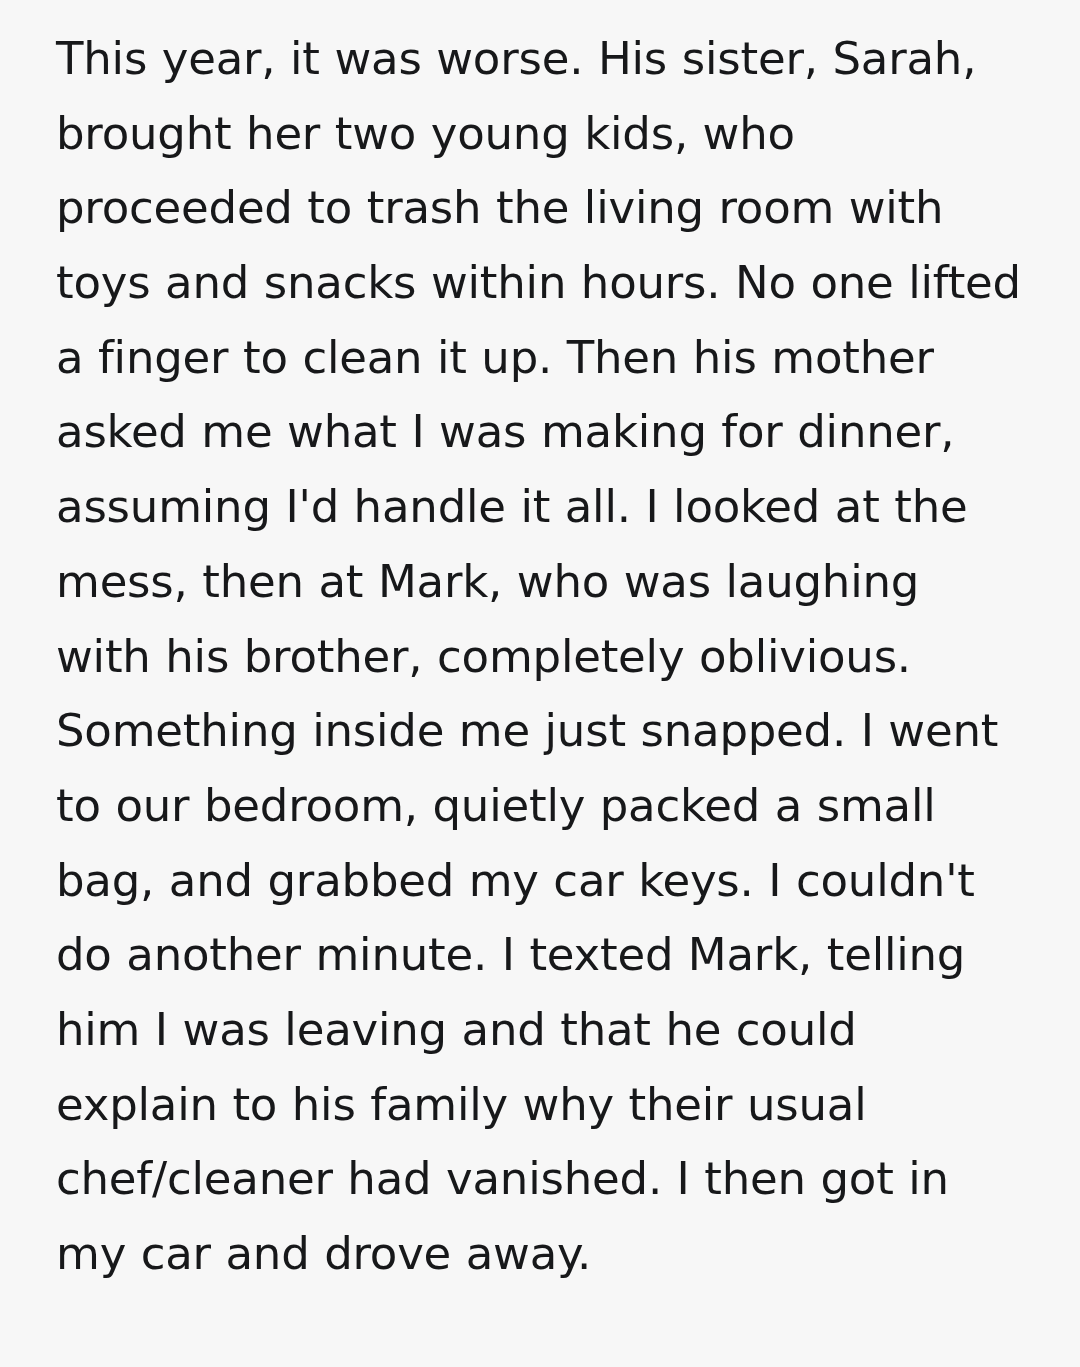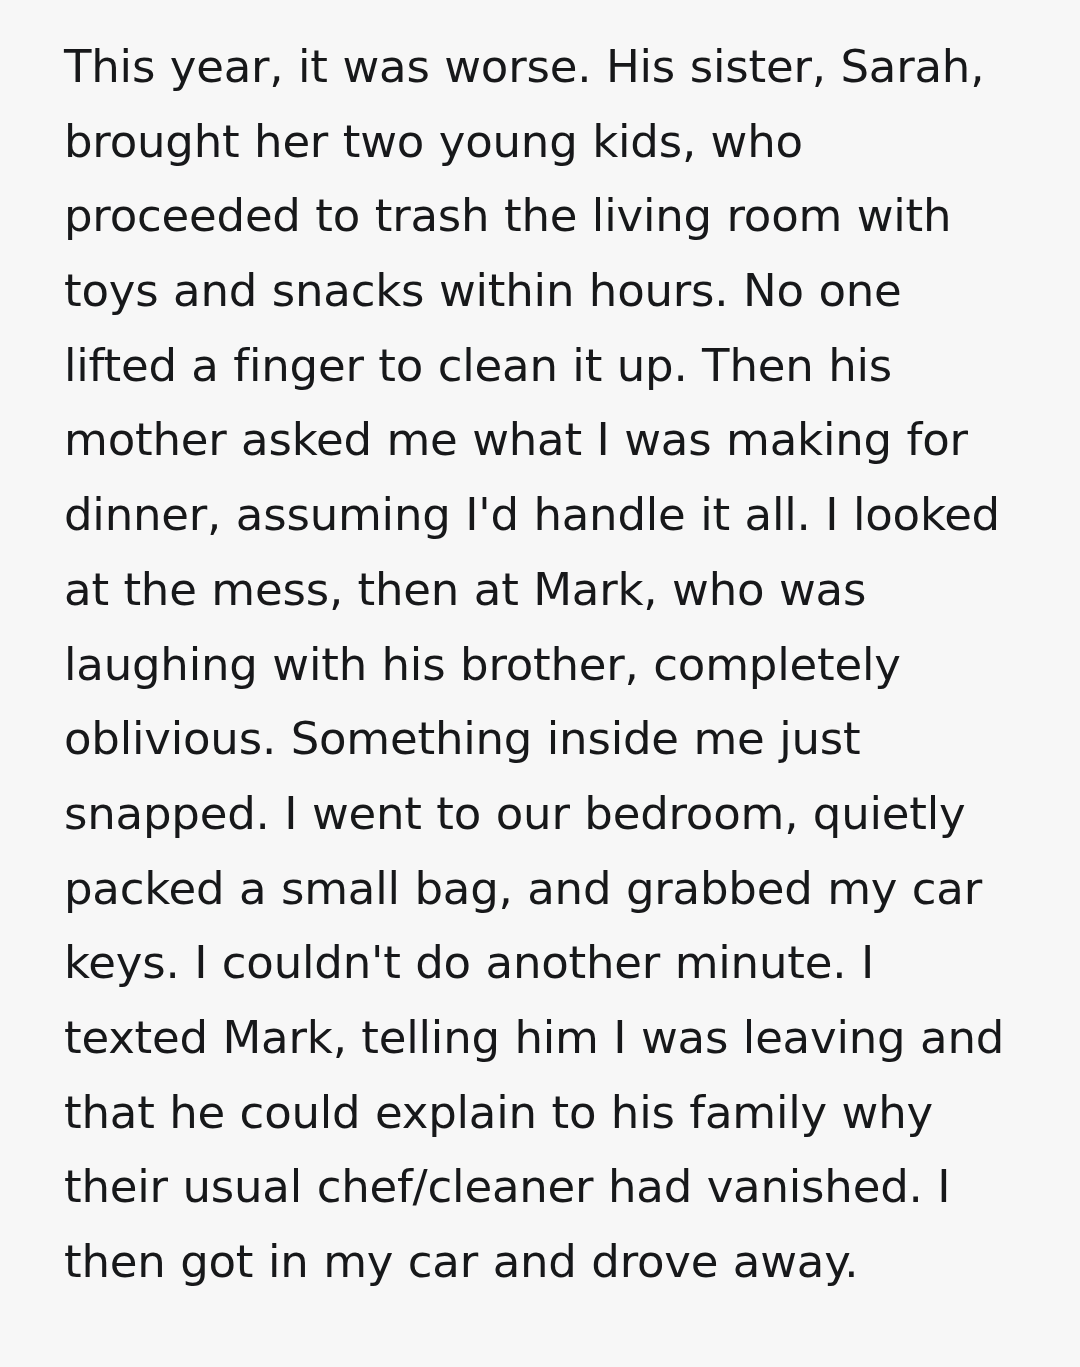--- a/index.html
+++ b/index.html
@@ -23,21 +23,21 @@
   }
   .body-text {
     font-size: 45px;
     line-height: 1.66;
     color: #17181a;
     font-weight: 400;
     letter-spacing: -0.2px;
     word-spacing: 0.5px;
     text-align: left;
     white-space: pre-wrap;
-    margin: 12px;
+    margin: 4px;
   }
 </style>
 </head>
 <body>
 
 <div class="page">
   <p class="body-text">This year, it was worse. His sister, Sarah, brought her two young kids, who proceeded to trash the living room with toys and snacks within hours. No one lifted a finger to clean it up. Then his mother asked me what I was making for dinner, assuming I'd handle it all. I looked at the mess, then at Mark, who was laughing with his brother, completely oblivious. Something inside me just snapped. I went to our bedroom, quietly packed a small bag, and grabbed my car keys. I couldn't do another minute. I texted Mark, telling him I was leaving and that he could explain to his family why their usual chef/cleaner had vanished. I then got in my car and drove away.</p>
 </div>
 
 </body></html>

